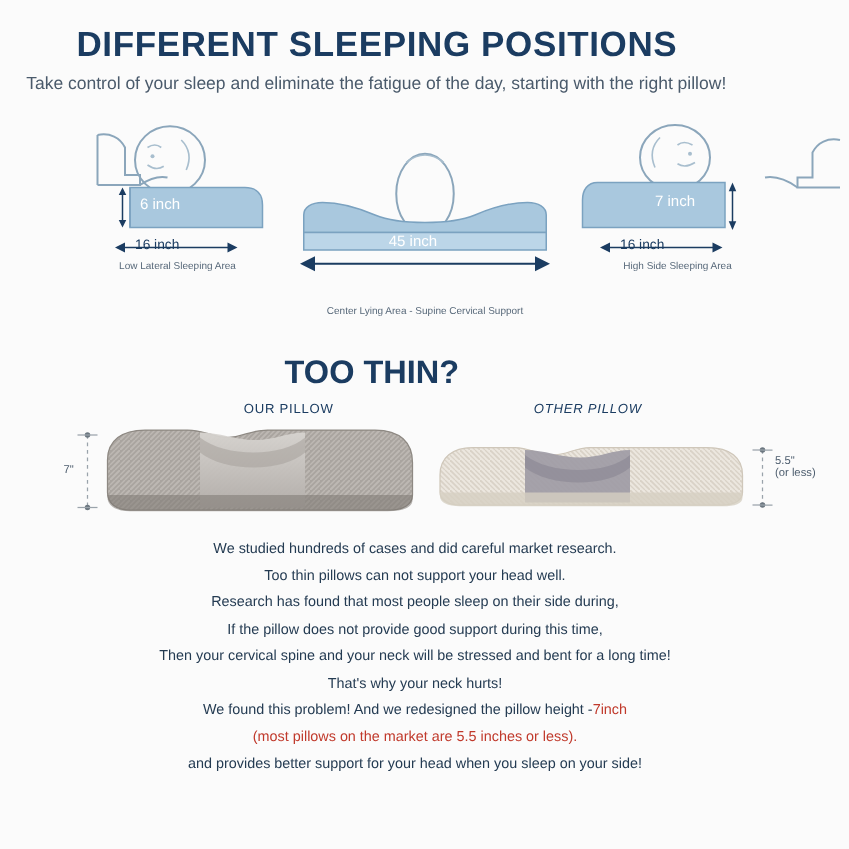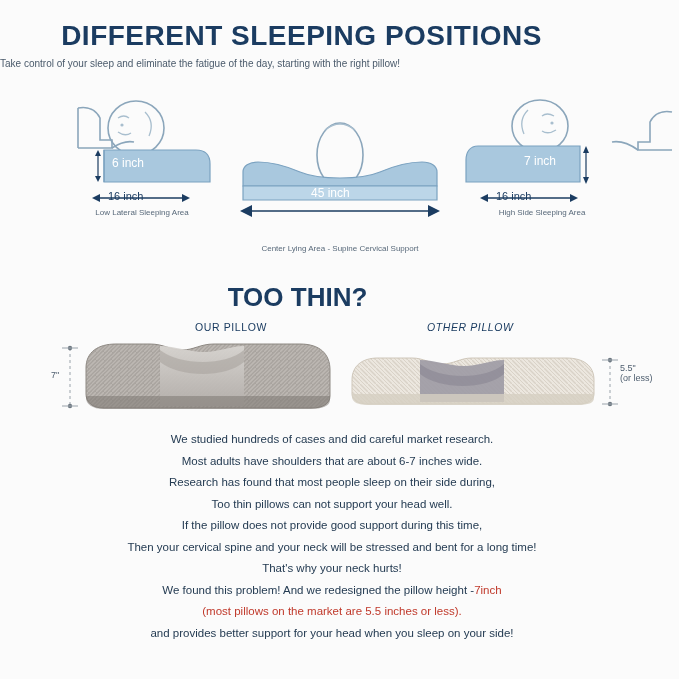--- a/index.html
+++ b/index.html
@@ -31,22 +31,22 @@
     font-size: 28px;
     font-weight: bold;
     letter-spacing: 0.5px;
     color: #1b3c61;
   }
   .subtitle {
     position: absolute;
     top: 58px;
     left: 0;
     width: 581px;
-    text-align: left;
-    font-size: 10px;
+    text-align: right;
+    font-size: 14px;
     color: #4a5a6b;
   }
   .caption {
     position: absolute;
     font-size: 8px;
     color: #58697a;
     text-align: center;
     white-space: nowrap;
   }
   .dimlabel {
@@ -281,23 +281,22 @@
   <div class="pillow-label" style="left:410px; top:321px;font-style:italic;">OTHER PILLOW</div>
 
   <div class="side-measure" style="left:44px; top:370px; width:22px;">7"</div>
   <div class="side-measure" style="left:620px; top:363px; width:48px; text-align:left;">
     <span>5.5"</span><br>
     <span>(or less)</span>
   </div>
 
   <div class="copy">
     <p>We studied hundreds of cases and did careful market research.</p>
-    <p>Most adults have shoulders that are about 6-7 inches wide.</p>
+    <p>Too thin pillows can not support your head well.</p>
     <p>Research has found that most people sleep on their side during,</p>
-    <p>Too thin pillows can not support your head well.</p>
     <p>If the pillow does not provide good support during this time,</p>
     <p>Then your cervical spine and your neck will be stressed and bent for a long time!</p>
     <p>That's why your neck hurts!</p>
     <p>
       <span>We found this problem!  And we redesigned the pillow height -</span><span class="hl">7inch</span>
     </p>
     <p class="red">(most pillows on the market are 5.5 inches or less).</p>
     <p>and provides better support for your head when you sleep on your side!</p>
   </div>
 

